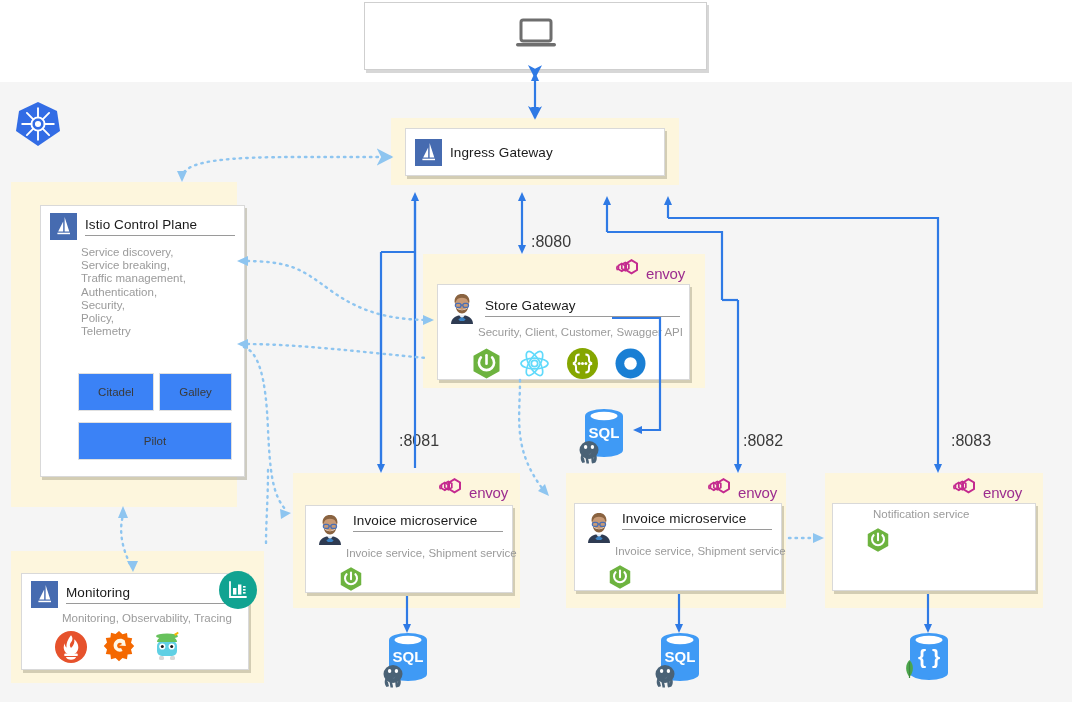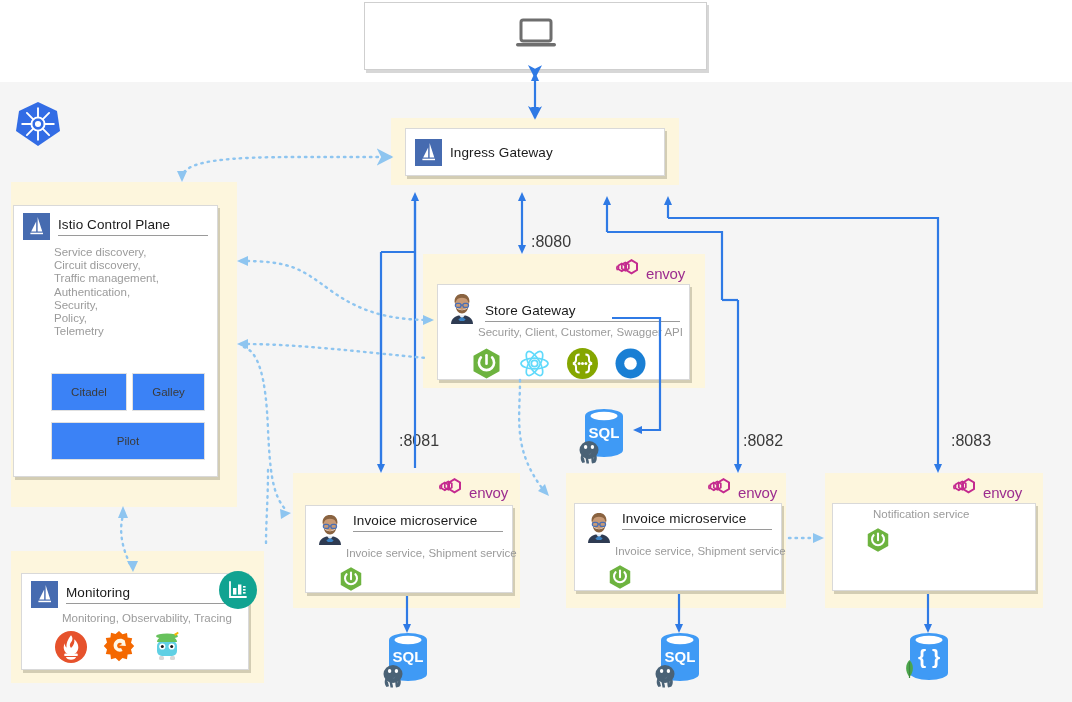--- a/index.html
+++ b/index.html
@@ -123,37 +123,37 @@
           <rect x="7.4" y="19.7" width="12.6" height="1.5" fill="#ffffff"></rect>
         </svg>
       </span>
       <div class="title-wrap">
         <div class="card-title">Ingress Gateway</div>
       </div>
     </div>
   </div>
 
   <div class="istio-zone" style="left:11px;top:182px;width:226px;height:325px"></div>
-  <div class="card" style="left:13px;top:205px;width:205px;height:272px">
+  <div class="card" style="left:40px;top:205px;width:205px;height:272px">
     <div class="card-title-row">
       <span class="sail">
         <svg width="27" height="27" viewBox="0 0 27 27">
           <polygon points="14.6,4 14.6,18.6 19.3,18.6" fill="#ffffff"></polygon>
           <polygon points="13.2,8.6 13.2,18.6 8.2,18.6" fill="#ffffff"></polygon>
           <rect x="7.4" y="19.7" width="12.6" height="1.5" fill="#ffffff"></rect>
         </svg>
       </span>
       <div class="title-wrap">
         <div class="card-title">Istio Control Plane</div>
         <div class="title-rule"></div>
       </div>
     </div>
     <div class="cp-desc">
       <div>Service discovery,</div>
-      <div>Circuit discovery,</div>
+      <div>Service breaking,</div>
       <div>Traffic management,</div>
       <div>Authentication,</div>
       <div>Security,</div>
       <div>Policy,</div>
       <div>Telemetry</div>
     </div>
     <div class="cp-btn" style="left:37px;top:167px;width:76px;height:38px">Citadel</div>
     <div class="cp-btn" style="left:118px;top:167px;width:73px;height:38px">Galley</div>
     <div class="cp-btn" style="left:37px;top:216px;width:154px;height:38px">Pilot</div>
   </div>
@@ -226,21 +226,21 @@
       <g fill="none" stroke="#c42a8f" stroke-width="1.7">
         <path d="M5.5 8.5 L8.8 6.6 L12 8.5 L12 12.3 L8.8 14.2 L5.5 12.3 Z"></path>
         <path d="M8.8 7.5 L12.3 5.4 L15.8 7.5 L15.8 11.6 L12.3 13.7 L8.8 11.6 Z"></path>
       </g>
       <path d="M13 6.5 L18.5 3.2 L24 6.5 L24 13 L18.5 16.3 L13 13 Z" fill="none" stroke="#c42a8f" stroke-width="2"></path>
       <path d="M4.2 9.5 a3.6 3.6 0 0 0 0 3" fill="none" stroke="#c42a8f" stroke-width="1.7" stroke-linecap="round"></path>
     </svg>
     <span class="envoy-text">envoy</span>
   </div>
   <div class="card" style="left:437px;top:284px;width:253px;height:96px">
-    <div class="card-title-row" style="align-items:flex-end;">
+    <div class="card-title-row" style="align-items:center;">
       <span class="avatar">
         <svg width="30" height="32" viewBox="0 0 30 32">
           <path d="M15 3c4.6 0 7.2 2.9 7.2 7.1 0 4.3-3.1 7.8-7.2 7.8S7.8 14.4 7.8 10.1C7.8 5.9 10.4 3 15 3z" fill="#c89a76"></path>
           <path d="M7.6 9.2C7.6 4.7 10.6 2 15 2s7.4 2.7 7.4 7.2c0 .9-.2 1.5-.5 1.5-.4 0-.6-1-1.3-2.3-.9-1.7-2.6-2.6-5.6-2.6s-4.7.9-5.6 2.6c-.7 1.3-.9 2.3-1.3 2.3-.3 0-.5-.6-.5-1.5z" fill="#8a6340"></path>
           <path d="M9 15c0 3.3 2.6 6.5 6 6.5s6-3.2 6-6.5c-1.5 2.2-3.5 3.2-6 3.2S10.5 17.2 9 15z" fill="#8a6340"></path>
           <rect x="8.4" y="11.4" width="5.6" height="4" rx="1.9" fill="none" stroke="#4a6fb5" stroke-width="1.3"></rect>
           <rect x="15.9" y="11.4" width="5.6" height="4" rx="1.9" fill="none" stroke="#4a6fb5" stroke-width="1.3"></rect>
           <line x1="14" y1="13.1" x2="15.9" y2="13.1" stroke="#4a6fb5" stroke-width="1.3"></line>
           <path d="M4 32c0-5.5 4.9-9 11-9s11 3.5 11 9z" fill="#2e3b52"></path>
           <path d="M12 23h6l-3 4z" fill="#e8edf5"></path>

